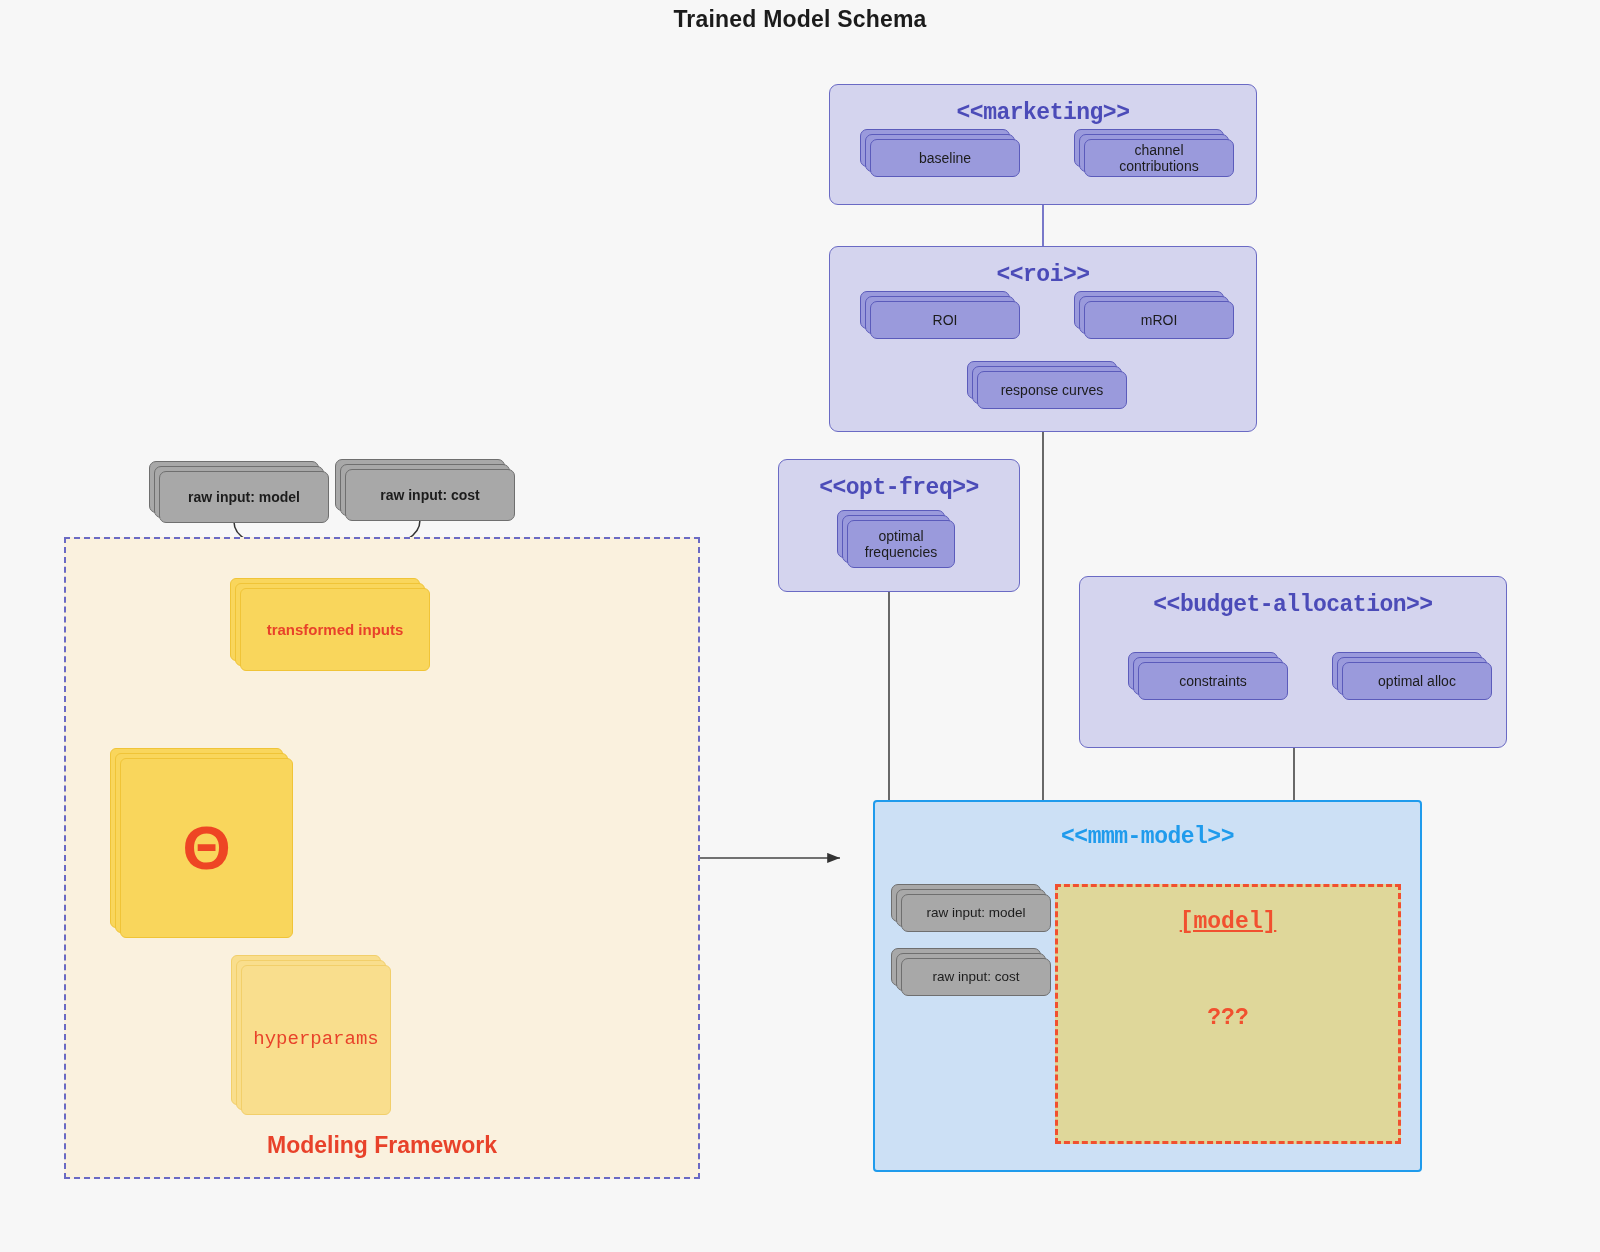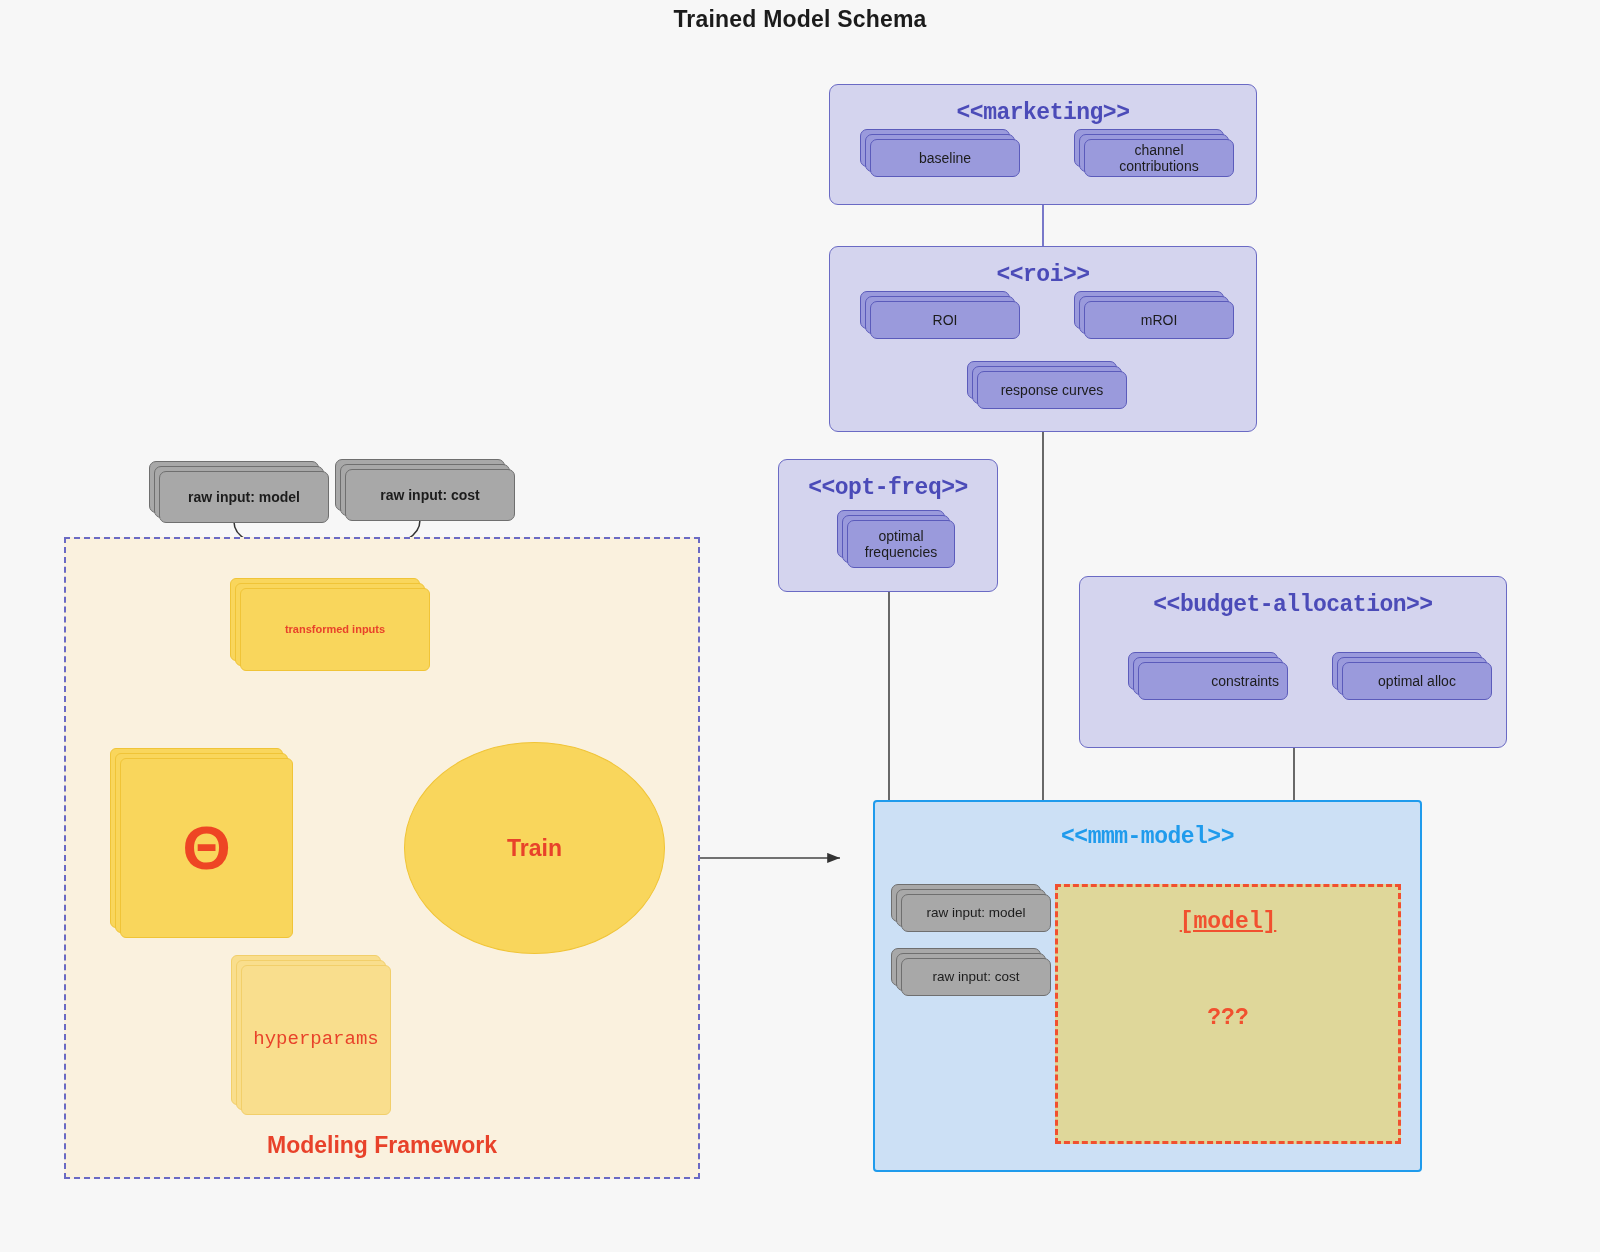--- a/index.html
+++ b/index.html
@@ -290,39 +290,39 @@
 
     <div class="stack obj-purple" style="left:244px; top:44px; width:160px; height:48px;">
       <div class="lyr l1" style="width:150px;height:38px;"></div>
       <div class="lyr l2" style="width:150px;height:38px;"></div>
       <div class="lyr l3" style="width:150px;height:38px;">
         <span class="lbl">channel contributions</span>
       </div>
     </div>
   </div>
 
-  <div class="pkg purple" style="left:778px; top:459px; width:220px; height:133px;">
+  <div class="pkg purple" style="left:778px; top:459px; width:242px; height:133px;">
     <div class="pkg-title">&lt;&lt;opt-freq&gt;&gt;</div>
 
     <div class="stack obj-purple" style="left:58px; top:50px; width:118px; height:58px;text-decoration:underline;">
       <div class="lyr l1" style="width:108px;height:48px;"></div>
       <div class="lyr l2" style="width:108px;height:48px;"></div>
       <div class="lyr l3" style="width:108px;height:48px;">
         <span class="lbl" id="optfreq-label">optimal<br>frequencies</span>
       </div>
     </div>
   </div>
 
   <div class="pkg purple" style="left:1079px; top:576px; width:428px; height:172px;">
     <div class="pkg-title">&lt;&lt;budget-allocation&gt;&gt;</div>
 
     <div class="stack obj-purple" style="left:48px; top:75px; width:160px; height:48px;">
       <div class="lyr l1" style="width:150px;height:38px;"></div>
       <div class="lyr l2" style="width:150px;height:38px;"></div>
-      <div class="lyr l3" style="width:150px;height:38px;justify-content:flex-end;">
+      <div class="lyr l3" style="width:150px;height:38px;">
         <span class="lbl">constraints</span>
       </div>
     </div>
 
     <div class="stack obj-purple" style="left:252px; top:75px; width:160px; height:48px;">
       <div class="lyr l1" style="width:150px;height:38px;"></div>
       <div class="lyr l2" style="width:150px;height:38px;"></div>
       <div class="lyr l3" style="width:150px;height:38px;">
         <span class="lbl">optimal alloc</span>
       </div>
@@ -371,37 +371,34 @@
   </div>
 
   <div class="frame-dashed" style="left:64px; top:537px; width:636px; height:642px;">
     <div class="frame-label" style="bottom:18px;">Modeling Framework</div>
   </div>
 
   <div class="stack obj-yellow bright" style="left:230px; top:578px; width:200px; height:93px;">
     <div class="lyr l1" style="width:190px;height:83px;"></div>
     <div class="lyr l2" style="width:190px;height:83px;"></div>
     <div class="lyr l3" style="width:190px;height:83px;">
-      <span class="lbl" style="font-size:11px;font-weight:bold;">transformed inputs</span>
+      <span class="lbl" style="font-size:15px;font-weight:bold;">transformed inputs</span>
     </div>
   </div>
 
   <div class="stack obj-yellow bright" style="left:110px; top:748px; width:183px; height:190px;">
     <div class="lyr l1" style="width:173px;height:180px;"></div>
     <div class="lyr l2" style="width:173px;height:180px;"></div>
     <div class="lyr l3" style="width:173px;height:180px;">
       <span class="theta-glyph">Θ</span>
     </div>
   </div>
 
   <div class="stack obj-yellow pale" style="left:231px; top:955px; width:160px; height:160px;">
     <div class="lyr l1" style="width:150px;height:150px;"></div>
     <div class="lyr l2" style="width:150px;height:150px;"></div>
     <div class="lyr l3" style="width:150px;height:150px;">
       <span class="lbl mono" style="font-size:19px;">hyperparams</span>
     </div>
   </div>
 
-  <div class="ellipse" style="left:404px; top:742px; width:261px; height:212px;">
-    <span>Train</span>
-  </div>
 
 </div>
 
 </body></html>

